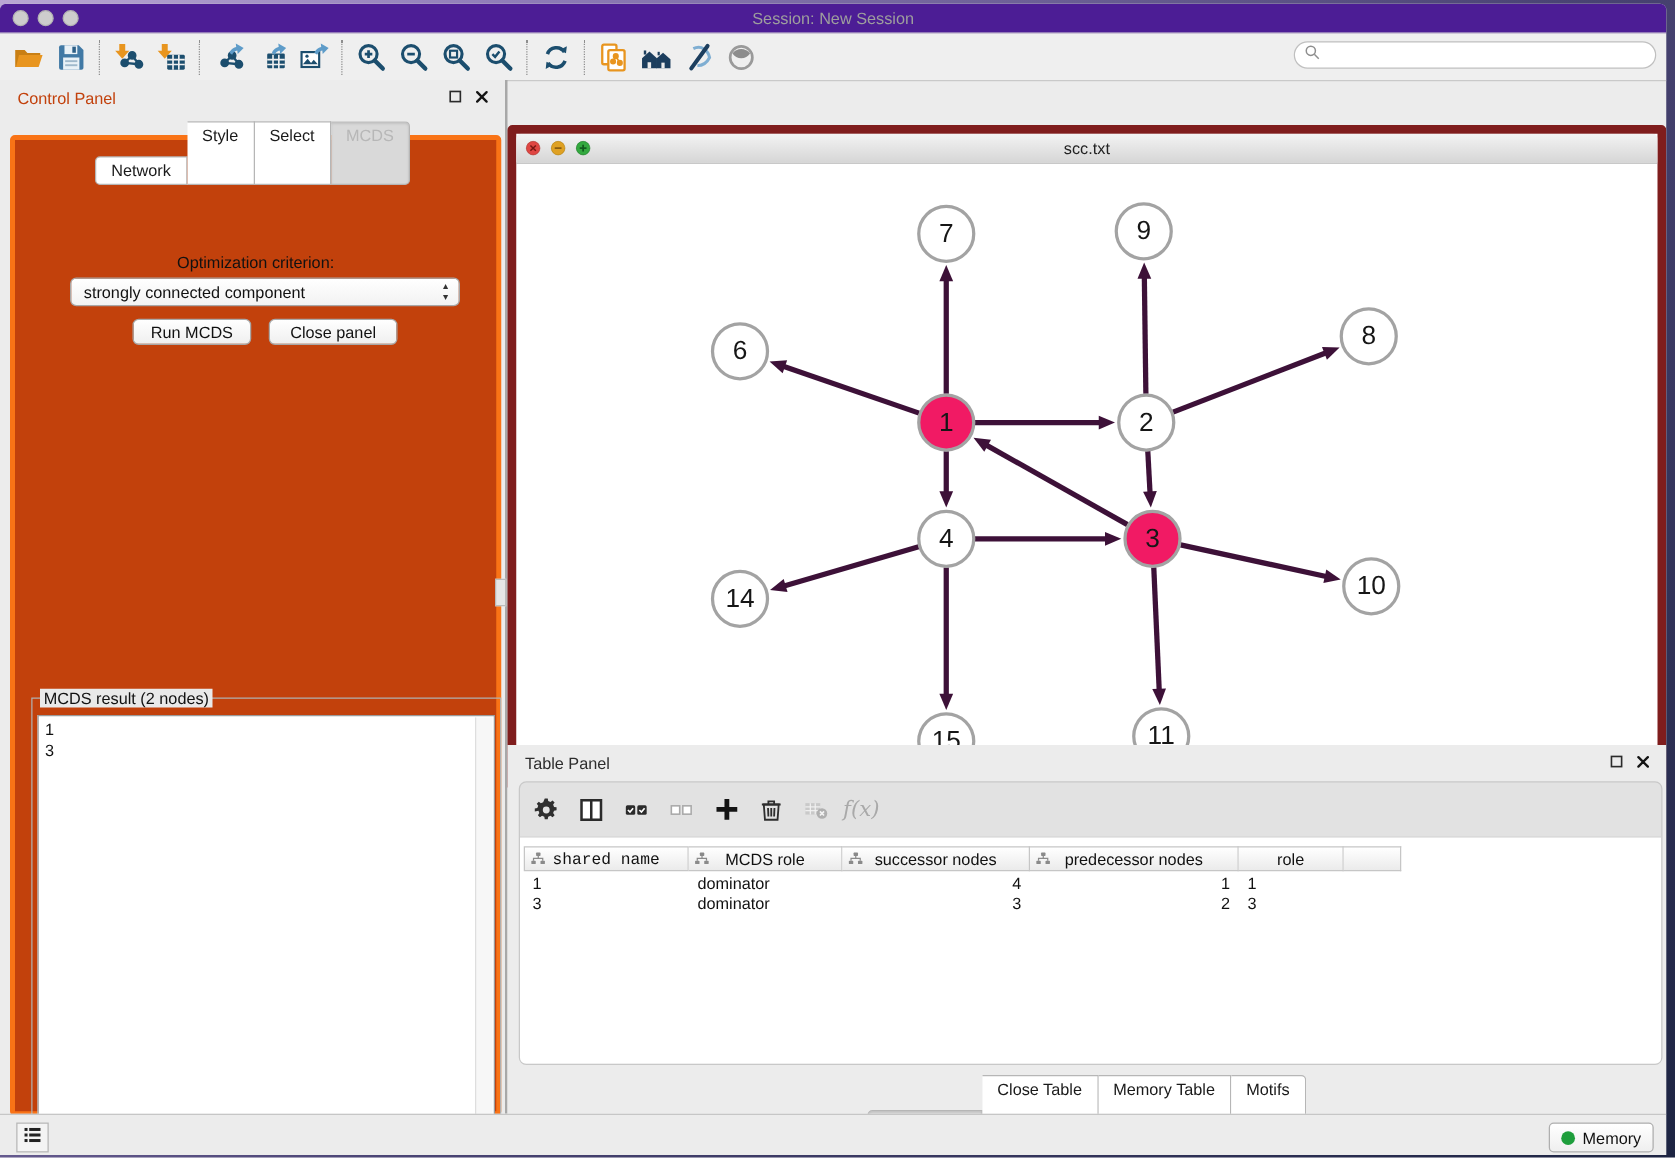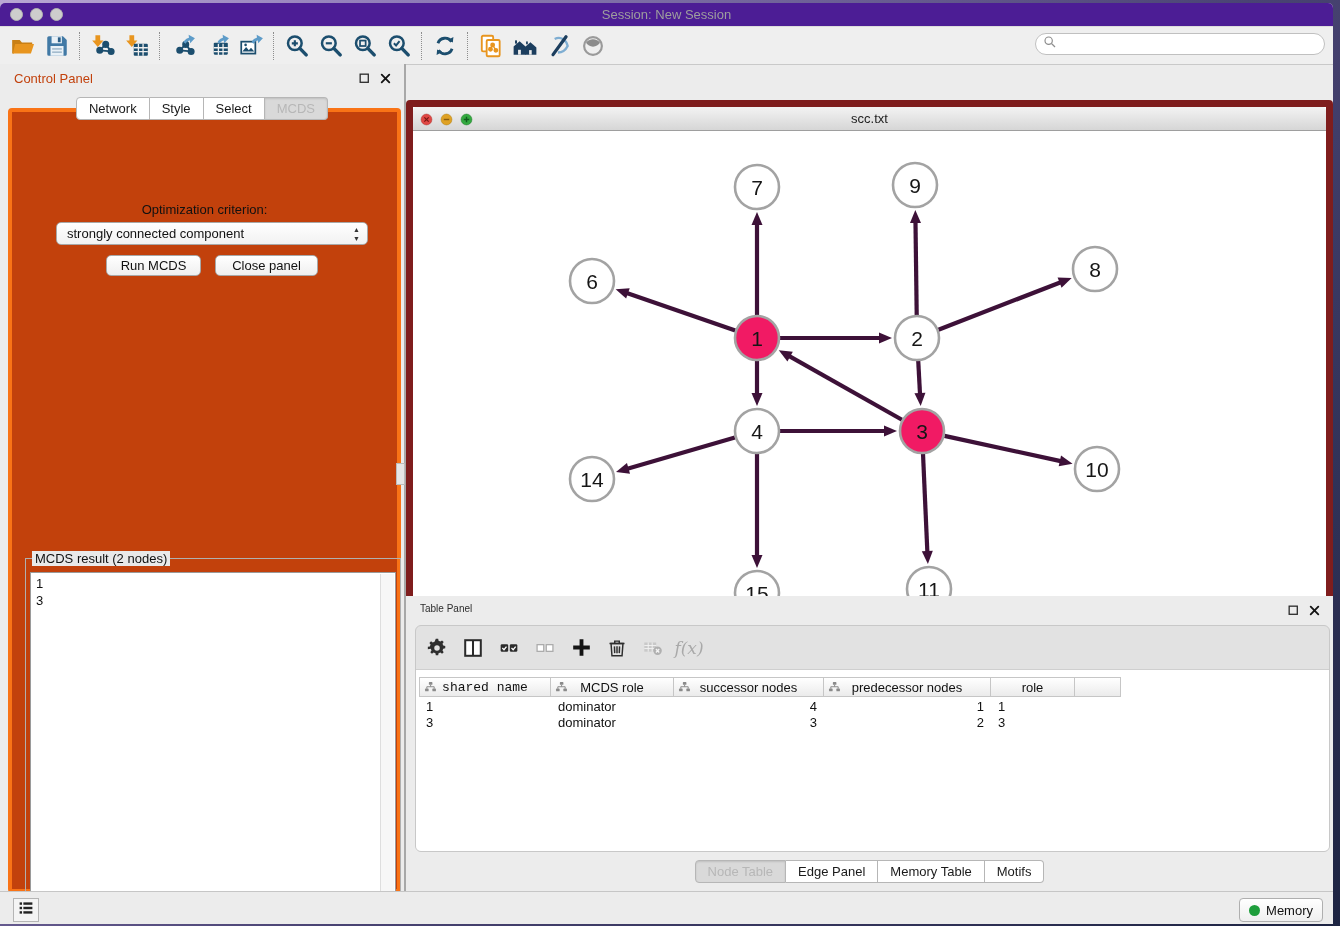--- a/index.html
+++ b/index.html
@@ -17,21 +17,21 @@
   #toolbar{position:absolute;left:0;top:24px;width:100%;height:37px;background:#efefef;border-bottom:1px solid #c9c9c9;}
   #toolbar-icons{position:absolute;left:6px;top:0;height:37px;display:flex;align-items:center;}
   .tbtn{width:34px;height:30px;display:flex;align-items:center;justify-content:center;cursor:pointer;}
   .tsep{width:1px;height:28px;border-left:1px dotted #8e8e8e;margin:0 5px;}
   #search-box{position:absolute;right:8px;top:6px;width:290px;height:22px;background:#fff;
               border:1px solid #c0c0c0;border-radius:12px;display:flex;align-items:center;padding-left:6px;box-sizing:border-box;}
   #search-box input{border:none;outline:none;flex:1;font-size:12px;background:transparent;margin-left:4px;}
   
   .tabgroup{display:inline-flex;}
   .tab{background:#fff;border:1px solid #b6b6b6;border-left-width:0;padding:3px 12px;font-size:13px;color:#1a1a1a;cursor:pointer;white-space:nowrap;}
-  .tab:first-child{border-left-width:1px;border-radius:4px 0 0 4px;}
+  .tab:first-child{border-left-width:1px;border-radius:4px 0 0 4px;margin-top:28px;}
   .tab:last-child{border-radius:0 4px 4px 0;text-align:right;}
   .tab.selected{background:#d9d9d9;color:#b7b7b7;box-shadow:inset 0 1px 2px rgba(0,0,0,.12);}
   
   #control-panel{position:absolute;left:0;top:61px;width:404px;height:827px;background:#ececec;}
   #cp-title{position:absolute;left:14px;top:7px;font-size:13px;color:#c2410c;}
   .panel-icons{position:absolute;right:12px;top:7px;display:flex;gap:8px;}
   .picon{width:13px;height:13px;cursor:pointer;}
   #cp-tabs{position:absolute;left:0;top:33px;width:100%;text-align:center;z-index:3;}
   #cp-box{position:absolute;left:8px;top:44px;width:385px;height:777px;background:#c2410c;
           border:4px solid #f97316;border-radius:4px;}
@@ -57,21 +57,21 @@
   #network-window{position:absolute;left:406px;top:63px;width:927px;height:530px;background:#fff;
           border:7px solid #7f1d1d;border-radius:4px 4px 0 0;box-sizing:border-box;margin-top:34px;}
   #nw-titlebar{position:absolute;left:0;top:0;width:100%;height:24px;background:linear-gradient(#f3f3f3,#d6d6d6);
           border-bottom:1px solid #9e9e9e;border-radius:4px 4px 0 0;box-sizing:border-box;}
   #nw-title{position:absolute;top:4px;width:100%;text-align:center;font-size:13px;color:#222;}
   .traffic{position:absolute;top:5px;width:13px;height:13px;cursor:pointer;}
   #nw-canvas{position:absolute;left:0;top:24px;width:925px;height:504px;}
   #nw-grip{position:absolute;left:450px;bottom:2px;width:10px;height:7px;background:#d8d8d8;border:1px solid #aaa;box-sizing:border-box;cursor:row-resize;}
   
   #table-panel{position:absolute;left:406px;top:593px;width:927px;height:295px;background:#ececec;}
-  #tp-title{position:absolute;left:14px;top:7px;font-size:10px;color:#2d2d2d;}
+  #tp-title{position:absolute;left:14px;top:7px;font-size:13px;color:#2d2d2d;}
   #tp-box{position:absolute;left:9px;top:29px;width:915px;height:227px;background:#e2e2e2;border:1px solid #c8c8c8;
           border-radius:6px;box-sizing:border-box;overflow:hidden;}
   #tp-icons{position:absolute;left:6px;top:0;height:43px;display:flex;align-items:center;gap:6px;}
   .tp-btn{width:30px;height:30px;display:flex;align-items:center;justify-content:center;cursor:pointer;}
   #fx-label{font-family:"DejaVu Serif",serif;font-style:italic;font-size:17px;color:#a9a9a9;}
   #table-white{position:absolute;left:0;top:43px;right:0;bottom:0;background:#fff;border-top:1px solid #cfcfcf;}
   #table-header{position:absolute;left:3px;top:7px;height:20px;display:flex;}
   .hcell{position:relative;height:20px;box-sizing:border-box;background:linear-gradient(#ffffff,#ebebeb);
          border:1px solid #c6c6c6;border-left:none;display:flex;align-items:center;justify-content:center;
          font-size:13px;color:#111;}
@@ -578,21 +578,21 @@
               <div class="tcell" style="width: 150px; text-align: right;">3</div>
               <div class="tcell" style="width: 167px; text-align: right;">2</div>
               <div class="tcell" style="width: 84px; text-align: left;">3</div>
               <div class="tcell" style="width: 46px; text-align: left;"></div>
             </div>
           </div>
       </div>
     </div>
     <div id="tp-tabs"><span class="tabgroup">
           <span class="tab selected">Node Table</span>
-          <span class="tab">Edge Panel</span>
+          <span class="tab">Close Table</span>
           <span class="tab">Memory Table</span>
           <span class="tab">Motifs</span>
         </span></div>
   </div>
 
   <div id="statusbar">
     <div id="list-btn">
       <span><svg width="18" height="18" viewBox="0 0 24 24" xmlns="http://www.w3.org/2000/svg">
             <g fill="#222">
               <rect x="3.5" y="4.5" width="3.2" height="3.2"></rect>

